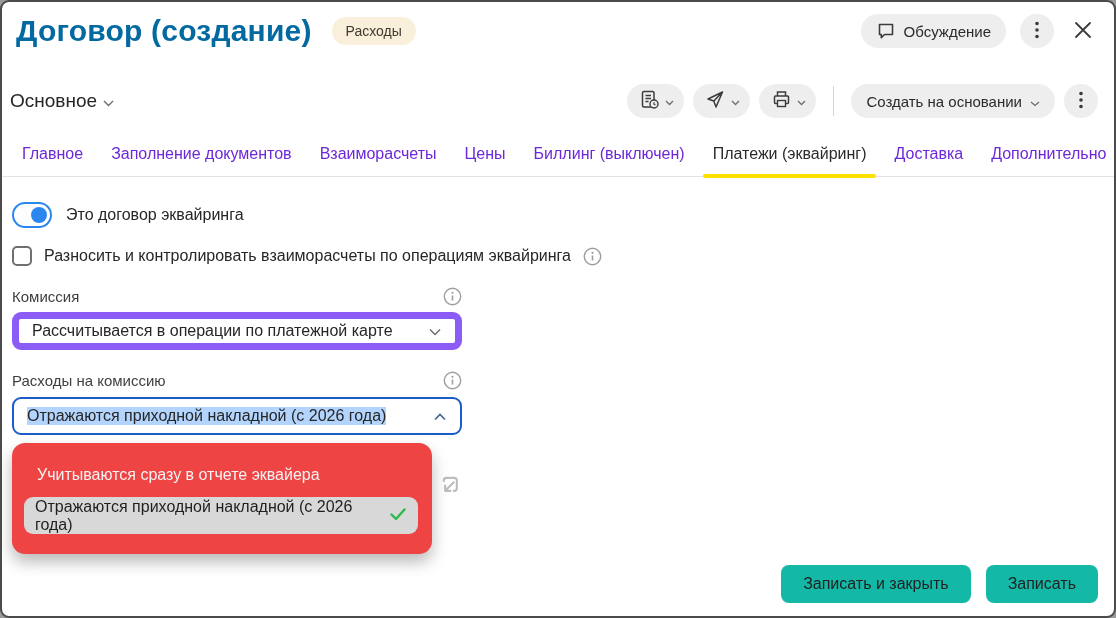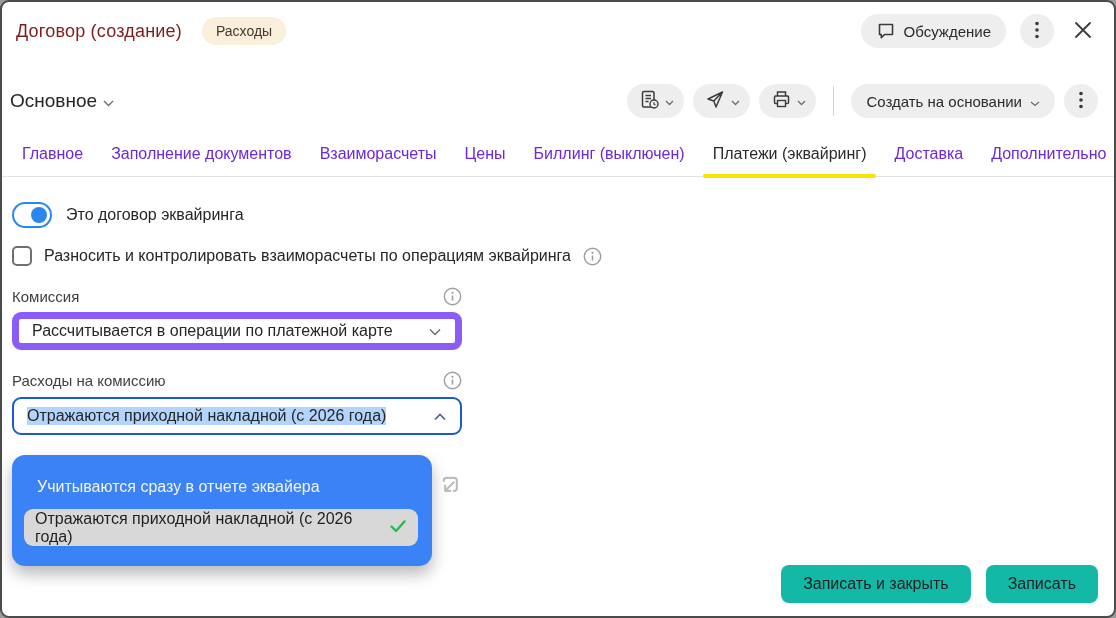--- a/index.html
+++ b/index.html
@@ -5,21 +5,21 @@
   * { margin:0; padding:0; box-sizing:border-box; }
   html,body { background:#9a9a9a; font-family:"Liberation Sans","DejaVu Sans",sans-serif; }
   .window {
     width:1116px; height:618px; background:#fff;
     border:2px solid #4b4b4b; border-radius:9px;
     position:relative; overflow:hidden;
   }
   
   .header { display:flex; justify-content:space-between; align-items:center; padding:12px 16px 0 14px; }
   .header-left { display:flex; align-items:center; gap:20px; }
-  .title { font-size:18px; font-weight:400; color:#7f1d1d; letter-spacing:.2px; }
+  .title { font-size:30px; font-weight:700; color:#0369a1; letter-spacing:.2px; }
   .badge { background:#faefda; color:#3f3a30; font-size:14px; padding:6px 14px; border-radius:14px; }
   .header-right { display:flex; align-items:center; gap:14px; }
   .pill {
     display:flex; align-items:center; gap:8px; background:#eeeeee; border:none;
     height:34px; border-radius:17px; padding:0 15px; font-size:15px; color:#2b2b2b;
     font-family:inherit; cursor:pointer; white-space:nowrap;
   }
   .circle { width:34px; height:34px; border-radius:50%; background:#eeeeee; border:none; display:flex; align-items:center; justify-content:center; cursor:pointer; }
   .close-btn { width:30px; height:30px; background:none; border:none; display:flex; align-items:center; justify-content:center; cursor:pointer; }
   
@@ -48,21 +48,21 @@
   .select {
     width:450px; height:38px; margin-top:6px; border:7px solid #8b5cf6; border-radius:9px;
     display:flex; align-items:center; justify-content:space-between; padding:0 14px 0 13px;
     font-size:16px; color:#262626; background:#fff; cursor:pointer;
   }
   .select.focused { border:2px solid #1a5dc8; margin-top:7px; }
   .sel-text { white-space:nowrap; }
   .sel-text.highlight { background:#b3d4fc; }
   
   .popup {
-    width:420px; margin-top:20px; background:#3b82f6; border-radius:13px;
+    width:420px; margin-top:8px; background:#ef4444; border-radius:13px;
     padding:23px 0 20px 0; box-shadow:0 8px 16px rgba(0,0,0,.28); position:relative; z-index:5;
   }
   .popup-option { font-size:16px; color:#f3f3f3; padding:0 16px 0 25px; cursor:pointer; }
   .popup-option-selected {
     margin:13px 14px 0 12px; height:37px; background:#d8d8d8; border-radius:9px;
     display:flex; align-items:center; justify-content:space-between; padding:0 12px 0 11px;
     font-size:16px; color:#1f1f1f; cursor:pointer;
   }
   .open-icon { position:absolute; left:436px; top:470px; }
   

